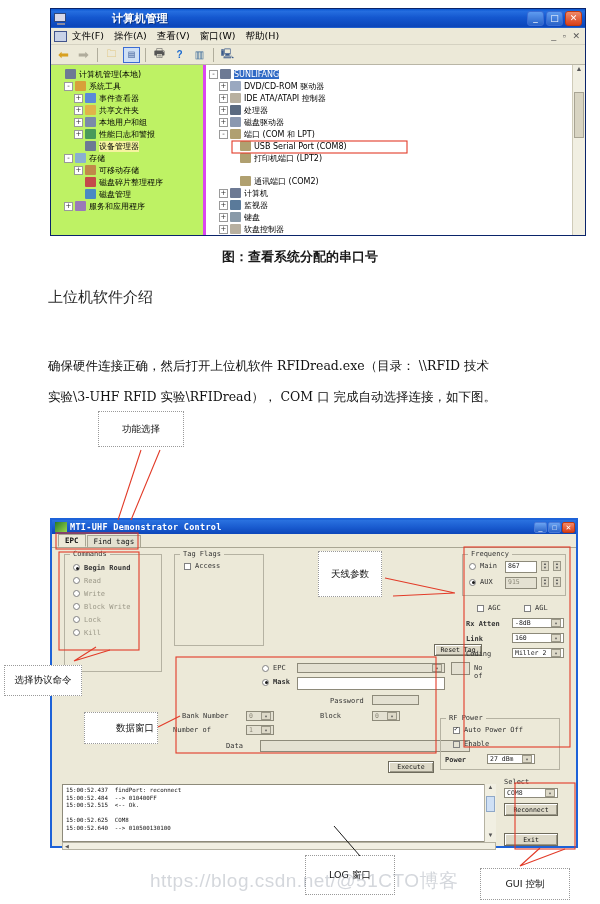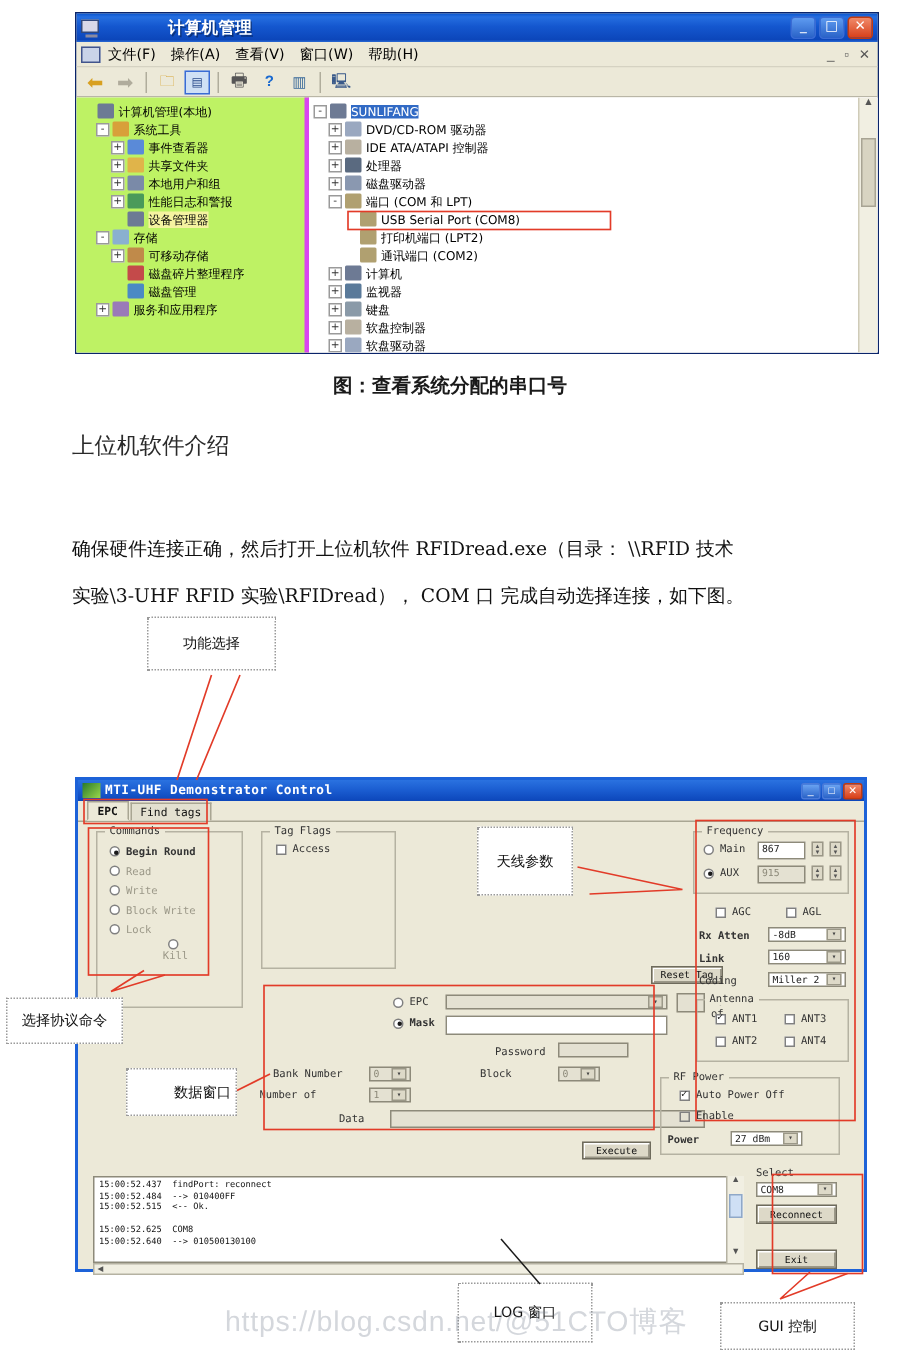--- a/index.html
+++ b/index.html
@@ -272,21 +272,21 @@
         <div class="tnode" style="padding-left: 20px;">
           <span class="tnone"></span>
           <span class="tic" style="background: rgb(176, 160, 112);"></span>
           <span class="tlabel">USB Serial Port (COM8)</span>
         </div>
         <div class="tnode" style="padding-left: 20px;">
           <span class="tnone"></span>
           <span class="tic" style="background: rgb(176, 160, 112);"></span>
           <span class="tlabel">打印机端口 (LPT2)</span>
         </div>
-        <div class="tnode" style="padding-left: 20px;">
+        <div class="tnode" style="padding-left: 20px; margin-top: 11px;">
           <span class="tnone"></span>
           <span class="tic" style="background: rgb(176, 160, 112);"></span>
           <span class="tlabel">通讯端口 (COM2)</span>
         </div>
         <div class="tnode" style="padding-left: 10px;">
           <span class="tplus">+</span>
           <span class="tic" style="background: rgb(109, 122, 148);"></span>
           <span class="tlabel">计算机</span>
         </div>
         <div class="tnode" style="padding-left: 10px;">
@@ -352,21 +352,21 @@
         <span>Write</span>
       </div>
       <div class="frow dim" style="height:13px;">
         <span class="radio"></span>
         <span>Block Write</span>
       </div>
       <div class="frow dim" style="height:13px;">
         <span class="radio"></span>
         <span>Lock</span>
       </div>
-      <div class="frow dim" style="height:13px;flex-direction:column;">
+      <div class="frow dim" style="height:13px;">
         <span class="radio"></span>
         <span>Kill</span>
       </div>
     </div>
   </div>
 
   <div class="gbox" style="left:122px; top:34px; width:90px; height:92px;">
     <span class="glegend">Tag Flags</span>
     <div style="padding:7px 0 0 9px;">
       <div class="frow">
@@ -473,39 +473,20 @@
     <span>160</span>
     <span class="arr">▾</span>
   </div>
 
   <span class="lbl" style="position:absolute; left:414px; top:130px;">Coding</span>
   <div class="sel2" style="position:absolute; left:460px; top:128px; width:52px;">
     <span>Miller 2</span>
     <span class="arr">▾</span>
   </div>
 
-  <div class="gbox" style="left:412px; top:146px; width:102px; height:42px;">
-    <span class="glegend">Antenna</span>
-    <div class="frow" style="position:absolute; left:12px; top:8px;">
-      <span class="chk on"></span>
-      <span class="lbl">ANT1</span>
-    </div>
-    <div class="frow" style="position:absolute; left:58px; top:8px;">
-      <span class="chk"></span>
-      <span class="lbl">ANT3</span>
-    </div>
-    <div class="frow" style="position:absolute; left:12px; top:23px;">
-      <span class="chk"></span>
-      <span class="lbl">ANT2</span>
-    </div>
-    <div class="frow" style="position:absolute; left:58px; top:23px;">
-      <span class="chk"></span>
-      <span class="lbl">ANT4</span>
-    </div>
-  </div>
 
   <div class="gbox" style="left:388px; top:198px; width:120px; height:52px;">
     <span class="glegend">RF Power</span>
     <div class="frow" style="position:absolute; left:12px; top:7px;">
       <span class="chk on"></span>
       <span class="lbl">Auto Power Off</span>
     </div>
     <div class="frow dim" style="position:absolute; left:12px; top:21px;">
       <span class="chk" style="background:#e4e1d2;"></span>
       <span class="lbl dim">Enable</span>

